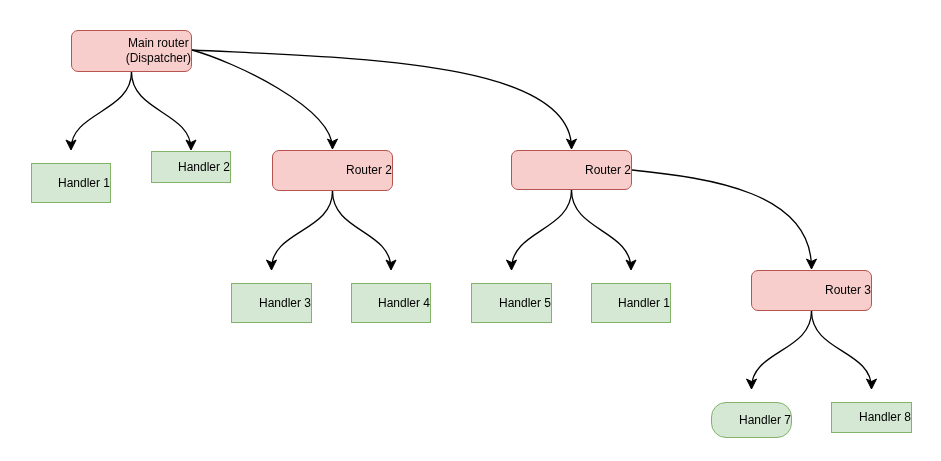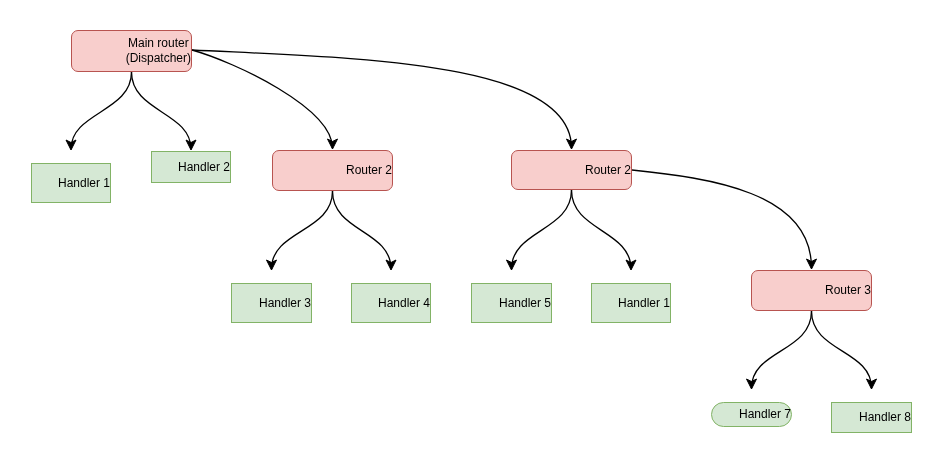--- a/index.html
+++ b/index.html
@@ -116,21 +116,21 @@
   </div>
 
   <div class="node handler" style="left:591px; top:271px; width:80px; height:40px;">
     <span>Handler 1</span>
   </div>
 
   <div class="node router" style="left:751px; top:270px; width:121px; height:41px;">
     <span>Router 3</span>
   </div>
 
-  <div class="node handler" style="left:711px; top:390px; width:81px; height:25px;border-radius:15px;">
+  <div class="node handler" style="left:711px; top:390px; width:81px; height:36px;border-radius:15px;">
     <span>Handler 7</span>
   </div>
 
   <div class="node handler" style="left:831px; top:390px; width:81px; height:31px;">
     <span>Handler 8</span>
   </div>
 
 </div>
 
 </body></html>

